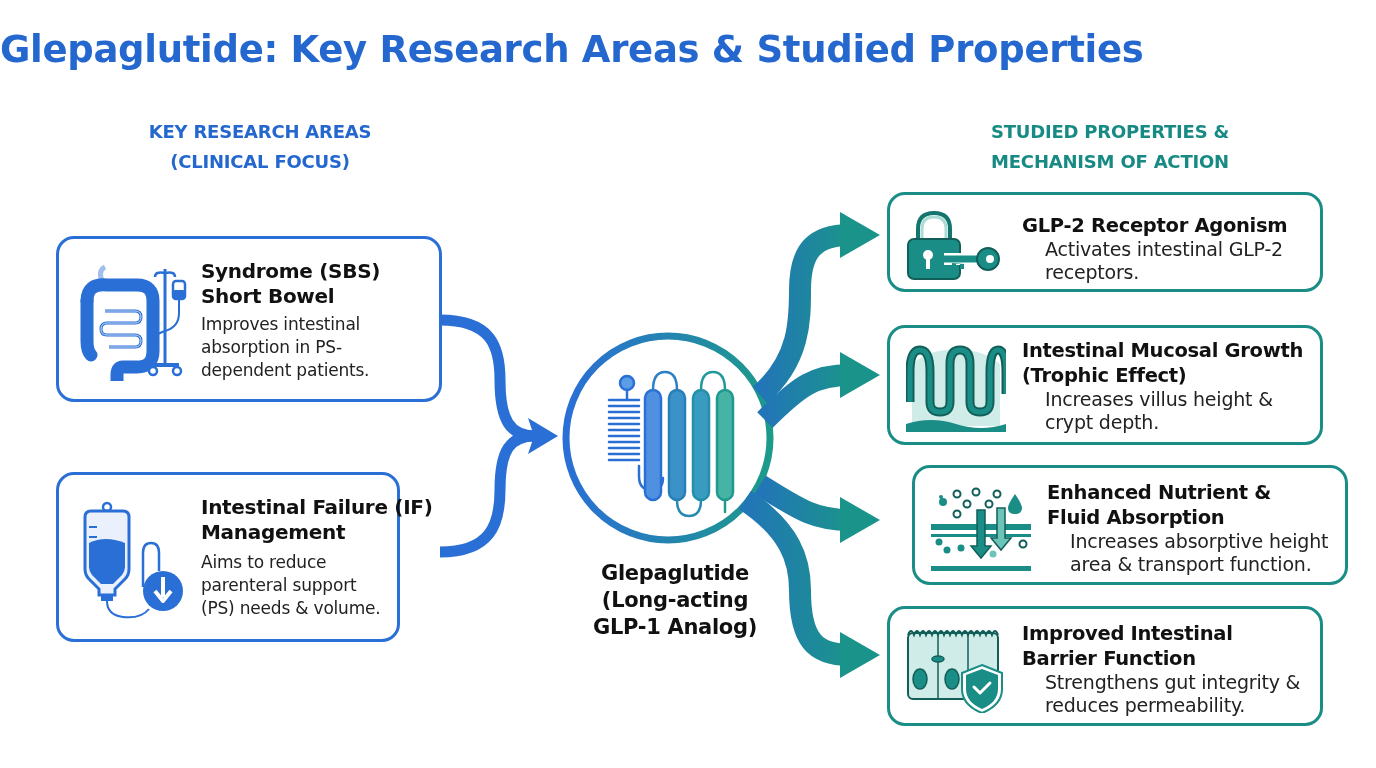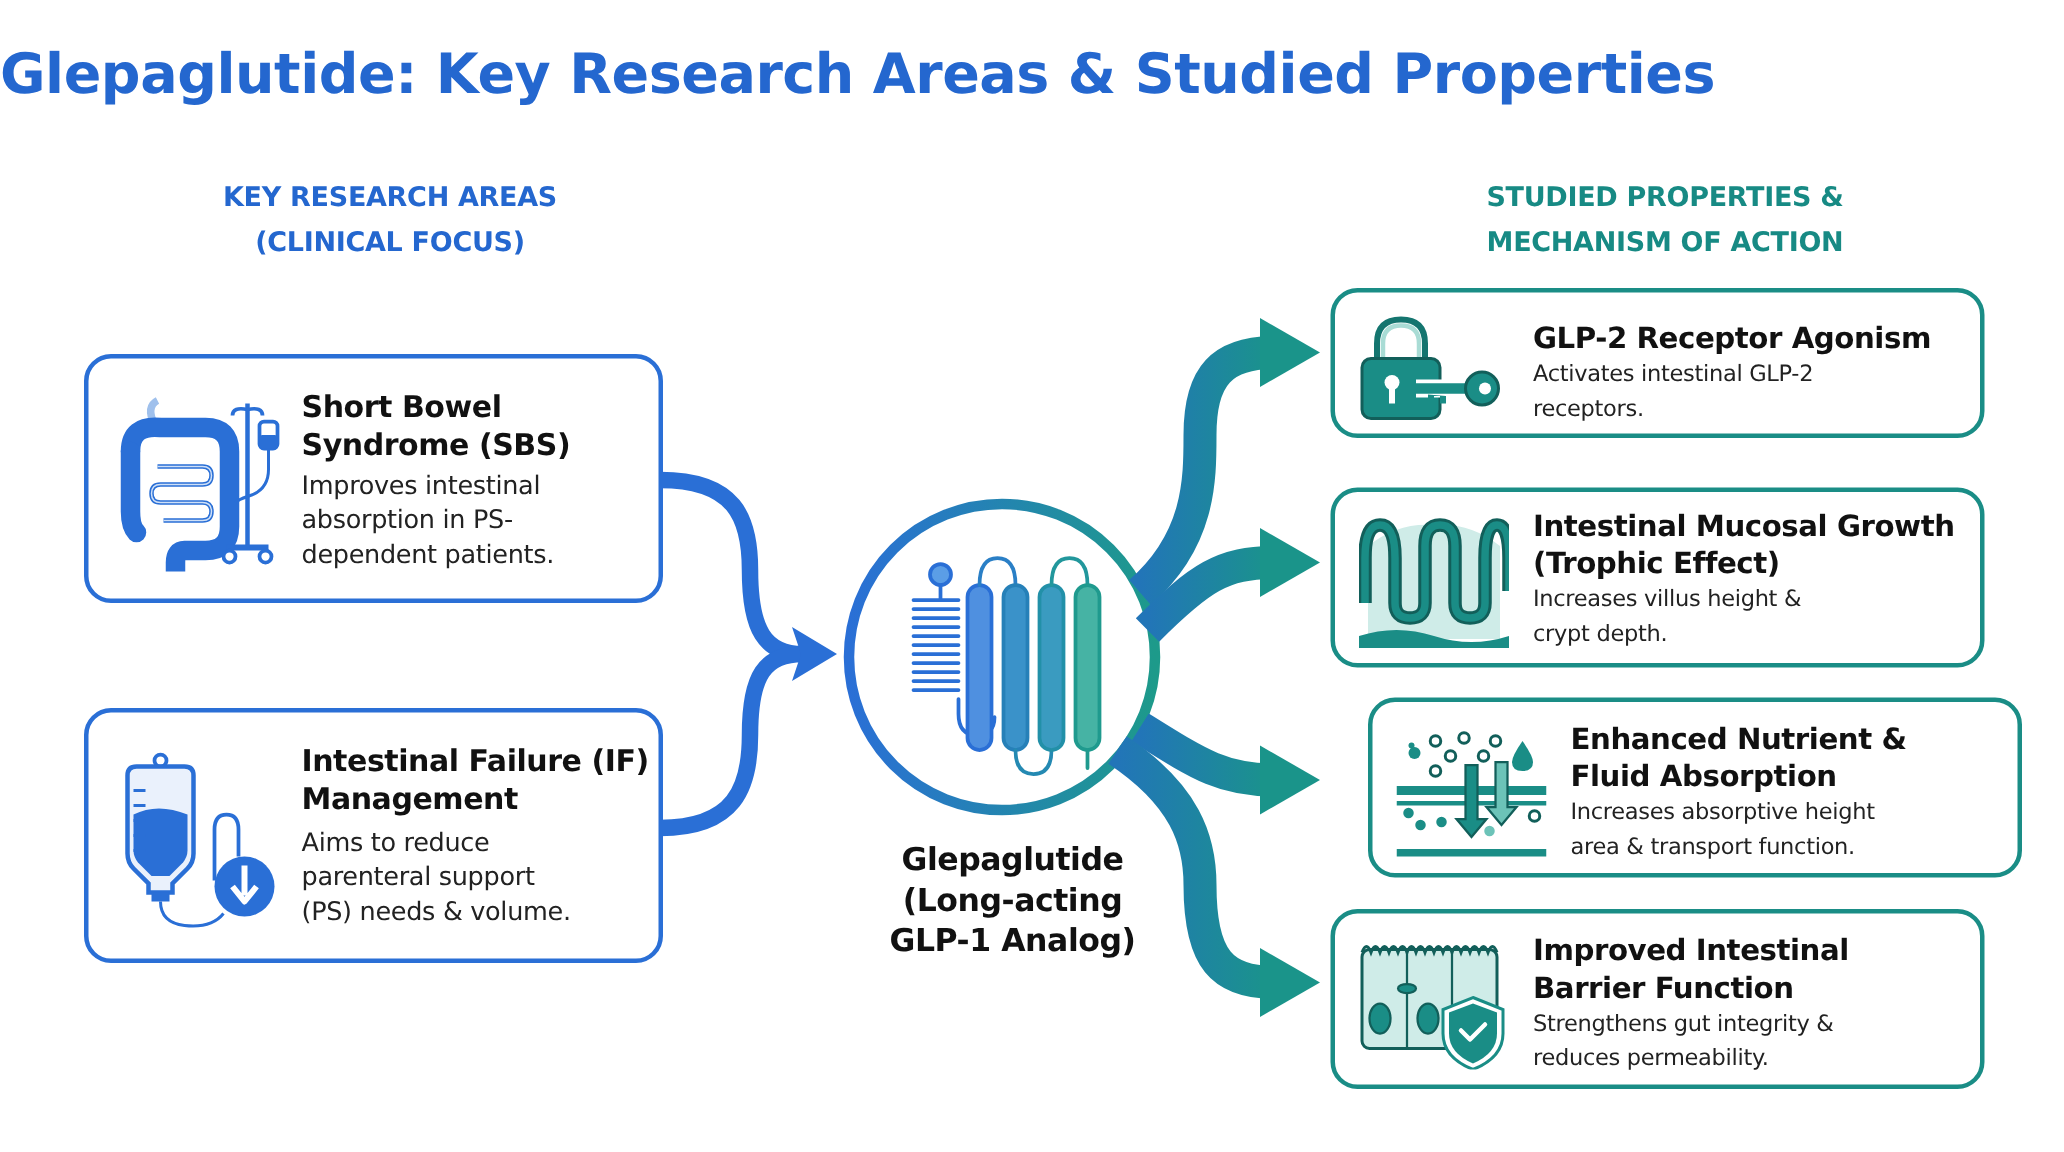--- a/index.html
+++ b/index.html
@@ -23,21 +23,21 @@
   .card {
     position: absolute; background: #fff; border-radius: 18px; box-sizing: border-box;
   }
   .card.blue { border: 3px solid #2a6fd6; }
   .card.teal { border: 3px solid #1a8d86; }
   .card .icon { position: absolute; }
   .card .txt { position: absolute; }
   .card .h { font-weight: bold; font-size: 20px; line-height: 25px; letter-spacing: -0.3px; color: #111; }
   .card .d { font-size: 17px; line-height: 23px; color: #222; letter-spacing: -0.2px; }
   .card.teal .h { font-size: 19.5px; line-height: 25px; }
-  .card.teal .d { font-size: 15px; line-height: 23px; }
+  .card.teal .d { font-size: 19px; line-height: 23px; margin-left: 23px; }
 
   .center-label {
     position: absolute; left: 560px; top: 560px; width: 230px; text-align: center;
     font-weight: bold; font-size: 21px; line-height: 27px; color: #111; letter-spacing: -0.3px;
   }
   svg.flow { position: absolute; left: 0; top: 0; }
 </style>
 </head>
 <body>
 
@@ -120,30 +120,30 @@
     <line x1="92" y1="8" x2="92" y2="104" stroke="#2a6fd6" stroke-width="3"></line>
     <path d="M82,16 q0,-6 10,-4 q10,-2 10,4" fill="none" stroke="#2a6fd6" stroke-width="2.5"></path>
     <rect x="100" y="20" width="12" height="18" rx="3" fill="#fff" stroke="#2a6fd6" stroke-width="2.5"></rect>
     <rect x="100" y="29" width="12" height="9" rx="2" fill="#2a6fd6"></rect>
     <path d="M106,38 v14 q0,14 -14,18 q-6,2 -8,4" fill="none" stroke="#2a6fd6" stroke-width="2"></path>
     <line x1="78" y1="104" x2="106" y2="104" stroke="#2a6fd6" stroke-width="4"></line>
     <circle cx="80" cy="110" r="4" fill="#fff" stroke="#2a6fd6" stroke-width="2.5"></circle>
     <circle cx="104" cy="110" r="4" fill="#fff" stroke="#2a6fd6" stroke-width="2.5"></circle>
   </svg>
   <div class="txt" style="left:142px; top:20px; width:230px;">
+    <div class="h">Syndrome (SBS)</div>
     <div class="h">Short Bowel</div>
-    <div class="h">Syndrome (SBS)</div>
     <div style="height:4px"></div>
     <div class="d">Improves intestinal</div>
     <div class="d">absorption in PS-</div>
     <div class="d">dependent patients.</div>
   </div>
 </div>
 
-<div class="card blue" style="left:56px; top:472px; width:386px; height:170px;">
+<div class="card blue" style="left:56px; top:472px; width:344px; height:170px;">
   <svg class="icon" width="120" height="120" viewBox="0 0 120 120" style="left:14px; top:24px;">
     <circle cx="34" cy="8" r="4" fill="none" stroke="#2a6fd6" stroke-width="2.5"></circle>
     <path d="M12,18 q0,-6 6,-6 h32 q6,0 6,6 v52 q0,6 -4,10 l-10,10 v6 h-16 v-6 l-10,-10 q-4,-4 -4,-10 z" fill="#eaf1fc" stroke="#2a6fd6" stroke-width="3"></path>
     <path d="M16,44 q16,-8 36,0 v24 q0,4 -3,8 l-9,9 h-12 l-9,-9 q-3,-4 -3,-8 z" fill="#2a6fd6"></path>
     <path d="M16,28 h8 M16,38 h8 M16,48 h8 M16,58 h8 M16,68 h8" stroke="#2a6fd6" stroke-width="2"></path>
     <rect x="28" y="96" width="12" height="6" fill="#2a6fd6"></rect>
     <path d="M34,102 q0,14 16,16 q18,2 26,-8" fill="none" stroke="#2a6fd6" stroke-width="2"></path>
     <path d="M70,88 v-34 q0,-10 8,-10 q8,0 8,10 v18" fill="none" stroke="#2a6fd6" stroke-width="2.5"></path>
     <circle cx="90" cy="92" r="20" fill="#2a6fd6"></circle>
     <path d="M90,78 v20 M82,92 l8,10 l8,-10" fill="none" stroke="#fff" stroke-width="4" stroke-linejoin="round"></path>

